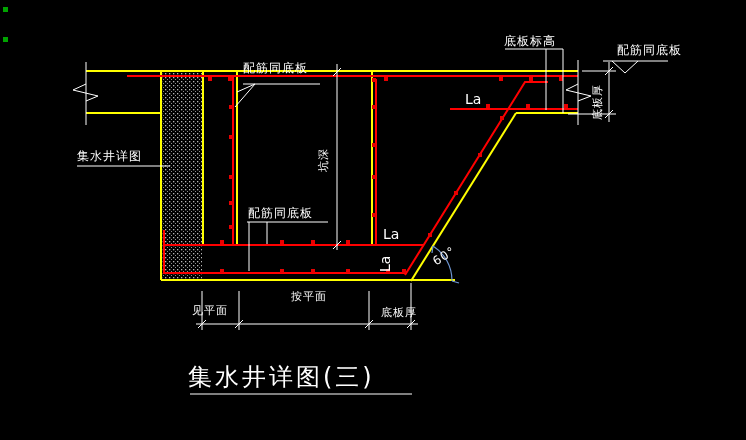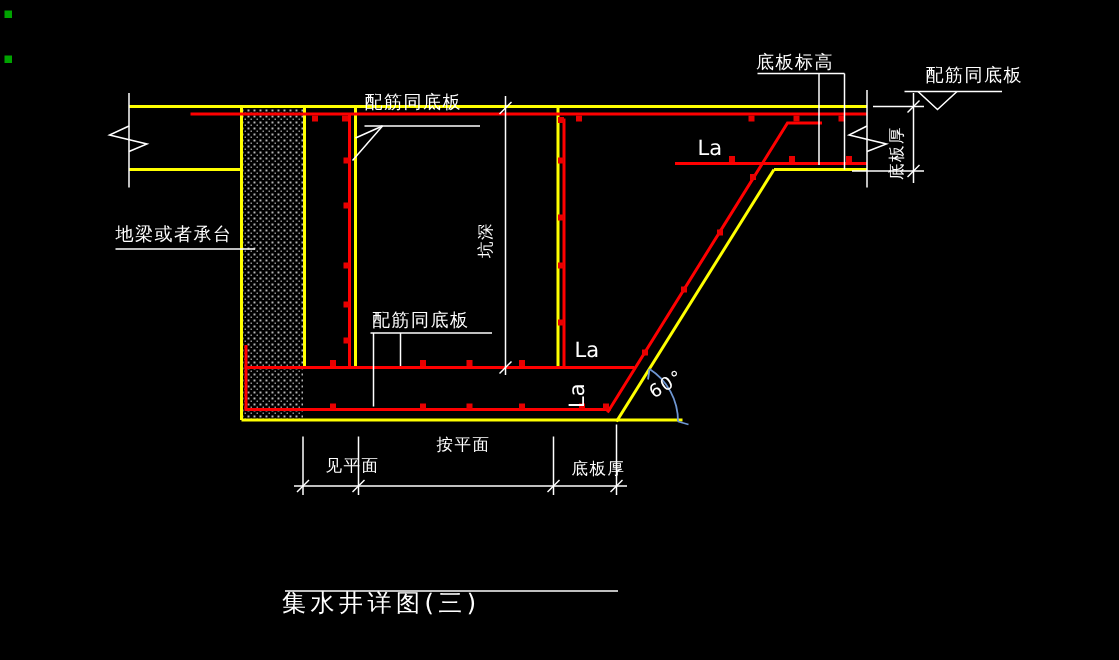--- a/index.html
+++ b/index.html
@@ -10,22 +10,22 @@
   #stage svg{position:absolute;left:0;top:0;}
   .lbl{
     position:absolute;color:#fff;font-size:12px;line-height:1;white-space:nowrap;
     letter-spacing:1px;
   }
   .lbl.small{font-size:11px;}
   .lbl.la{font-size:14px;letter-spacing:0;}
   .rot{transform-origin:0 0;transform:rotate(-90deg);}
   .lbl.angle{transform:rotate(-32deg);font-size:12px;}
   #title-text{
-    position:absolute;left:188px;top:361px;color:#fff;font-size:16px;
-    letter-spacing:3px;white-space:nowrap;margin-top:31px;
+    position:absolute;left:188px;top:361px;color:#fff;font-size:24px;
+    letter-spacing:3px;white-space:nowrap;
   }
 </style>
 </head>
 <body>
 
 <div id="stage">
 
   <svg width="746" height="440" viewBox="0 0 746 440">
     <defs>
       <pattern id="dots" width="4" height="4" patternUnits="userSpaceOnUse">
@@ -162,30 +162,30 @@
   <div class="lbl" style="left:504px;top:35px">底板标高</div>
 
   <div class="lbl" style="left:617px;top:44px">配筋同底板</div>
 
   <div class="lbl la" style="left:465px;top:92px">La</div>
 
   <div class="lbl small rot" style="left:592px;top:120px">底板厚</div>
 
   <div class="lbl small rot" style="left:318px;top:172px">坑深</div>
 
-  <div class="lbl" style="left:77px;top:150px">地梁或者承台</div>
+  <div class="lbl" style="left:77px;top:150px">集水井详图</div>
 
   <div class="lbl" style="left:248px;top:207px">配筋同底板</div>
 
   <div class="lbl la" style="left:383px;top:227px">La</div>
 
   <div class="lbl la rot" style="left:378px;top:272px">La</div>
 
   <div class="lbl angle" style="left:432px;top:250px">60°</div>
 
-  <div class="lbl small" style="left:217px;top:305px">见平面</div>
+  <div class="lbl small" style="left:192px;top:305px">见平面</div>
 
   <div class="lbl small" style="left:291px;top:291px">按平面</div>
 
   <div class="lbl small" style="left:381px;top:307px">底板厚</div>
 
   <div id="title-text">集水井详图(三)</div>
 </div>
 
 </body></html>

